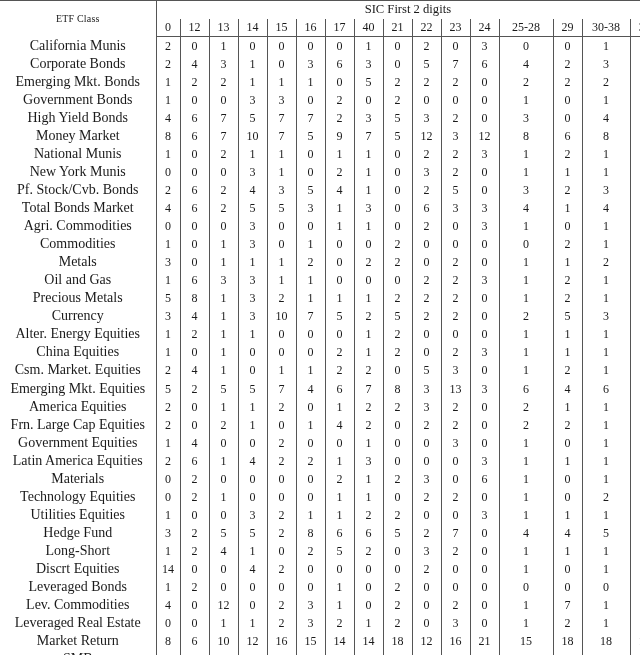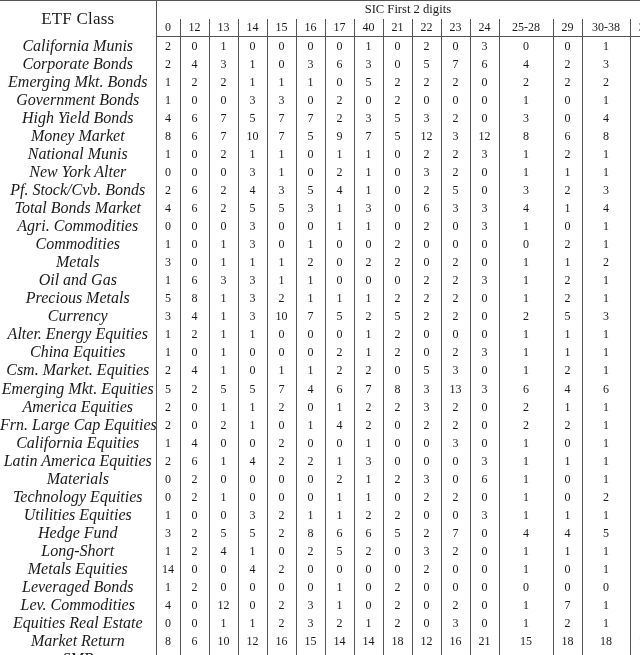--- a/index.html
+++ b/index.html
@@ -36,31 +36,30 @@
     white-space: nowrap;
     height: 18.05px;
     box-sizing: border-box;
   }
   
   tr.toprule > * { border-top: 1.1px solid #555; }
   tr.headrule > * { border-bottom: 1.1px solid #555; }
   
   .vsep { border-left: 1.1px solid #555; }
   th.corner {
-    font-size: 17px;
+    font-size: 10px;
     letter-spacing: 0.2px;
   }
   th.spanhead {
     font-size: 12.6px;
   }
   td.rowlabel {
-    font-size: 16px;
+    font-size: 14px;
     text-align: center;
     padding: 0 4px;
-    font-style: italic;
   }
   th.colhead {
     font-size: 12.0px;
   }
   td.cell {
     font-size: 12.0px;
   }
   col.lab  { width: 156px; }
   col.c0   { width: 24px; }
   col.cn   { width: 29px; }
@@ -243,21 +242,21 @@
           <td class="cell vsep">0</td>
           <td class="cell vsep">2</td>
           <td class="cell vsep">2</td>
           <td class="cell vsep">3</td>
           <td class="cell vsep">1</td>
           <td class="cell vsep">2</td>
           <td class="cell vsep">1</td>
           <td class="cell vsep">3</td>
         </tr>
         <tr>
-          <td class="rowlabel">New York Alter</td>
+          <td class="rowlabel">New York Munis</td>
           <td class="cell vsep">0</td>
           <td class="cell vsep">0</td>
           <td class="cell vsep">0</td>
           <td class="cell vsep">3</td>
           <td class="cell vsep">1</td>
           <td class="cell vsep">0</td>
           <td class="cell vsep">2</td>
           <td class="cell vsep">1</td>
           <td class="cell vsep">0</td>
           <td class="cell vsep">3</td>
@@ -528,21 +527,21 @@
           <td class="cell vsep">0</td>
           <td class="cell vsep">2</td>
           <td class="cell vsep">2</td>
           <td class="cell vsep">0</td>
           <td class="cell vsep">2</td>
           <td class="cell vsep">2</td>
           <td class="cell vsep">1</td>
           <td class="cell vsep">2</td>
         </tr>
         <tr>
-          <td class="rowlabel">California Equities</td>
+          <td class="rowlabel">Government Equities</td>
           <td class="cell vsep">1</td>
           <td class="cell vsep">4</td>
           <td class="cell vsep">0</td>
           <td class="cell vsep">0</td>
           <td class="cell vsep">2</td>
           <td class="cell vsep">0</td>
           <td class="cell vsep">0</td>
           <td class="cell vsep">1</td>
           <td class="cell vsep">0</td>
           <td class="cell vsep">0</td>
@@ -661,21 +660,21 @@
           <td class="cell vsep">0</td>
           <td class="cell vsep">3</td>
           <td class="cell vsep">2</td>
           <td class="cell vsep">0</td>
           <td class="cell vsep">1</td>
           <td class="cell vsep">1</td>
           <td class="cell vsep">1</td>
           <td class="cell vsep">1</td>
         </tr>
         <tr>
-          <td class="rowlabel">Metals Equities</td>
+          <td class="rowlabel">Discrt Equities</td>
           <td class="cell vsep">14</td>
           <td class="cell vsep">0</td>
           <td class="cell vsep">0</td>
           <td class="cell vsep">4</td>
           <td class="cell vsep">2</td>
           <td class="cell vsep">0</td>
           <td class="cell vsep">0</td>
           <td class="cell vsep">0</td>
           <td class="cell vsep">0</td>
           <td class="cell vsep">2</td>
@@ -718,21 +717,21 @@
           <td class="cell vsep">2</td>
           <td class="cell vsep">0</td>
           <td class="cell vsep">2</td>
           <td class="cell vsep">0</td>
           <td class="cell vsep">1</td>
           <td class="cell vsep">7</td>
           <td class="cell vsep">1</td>
           <td class="cell vsep">2</td>
         </tr>
         <tr>
-          <td class="rowlabel">Equities Real Estate</td>
+          <td class="rowlabel">Leveraged Real Estate</td>
           <td class="cell vsep">0</td>
           <td class="cell vsep">0</td>
           <td class="cell vsep">1</td>
           <td class="cell vsep">1</td>
           <td class="cell vsep">2</td>
           <td class="cell vsep">3</td>
           <td class="cell vsep">2</td>
           <td class="cell vsep">1</td>
           <td class="cell vsep">2</td>
           <td class="cell vsep">0</td>

